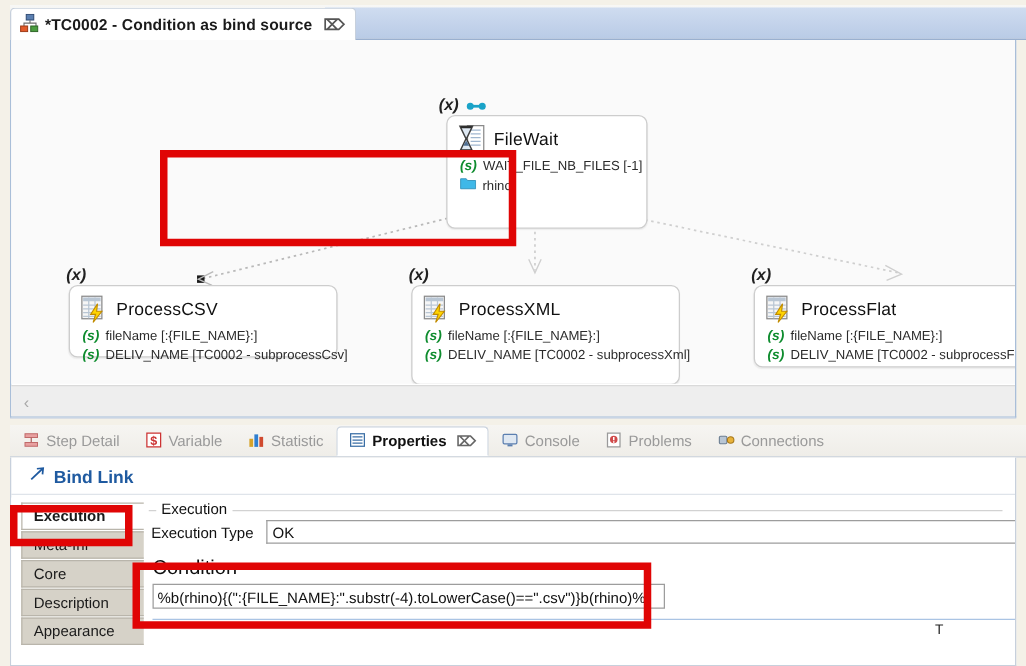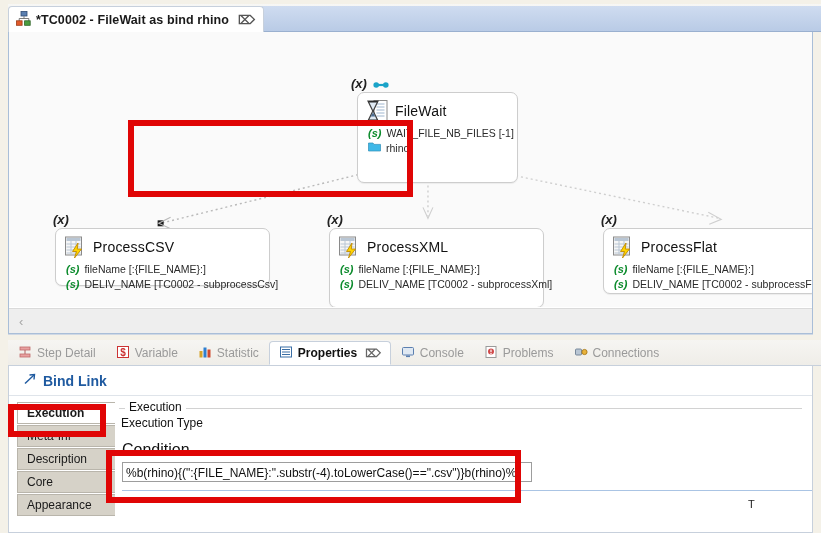--- a/index.html
+++ b/index.html
@@ -202,21 +202,21 @@
       <div class="tab-right-filler"></div>
       <div class="editor-tab">
         <span style="flex:none;">
           <svg width="15" height="15" viewBox="0 0 15 15">
             <rect x="5" y="0.5" width="6" height="4.5" fill="#5b7fb0" stroke="#2f4a73" stroke-width="0.8"></rect>
             <path d="M8 5.2 V7.5 M3.2 10 V7.5 H12.8 V10" stroke="#6d6d6d" stroke-width="0.9" fill="none"></path>
             <rect x="0.5" y="9.8" width="5.6" height="4.5" fill="#e25a2a" stroke="#9c3a16" stroke-width="0.8"></rect>
             <rect x="8.6" y="9.8" width="5.6" height="4.5" fill="#4b9c3f" stroke="#2d6325" stroke-width="0.8"></rect>
           </svg>
         </span>
-        <span class="tab-title">*TC0002 - FileWait as bind rhino</span>
+        <span class="tab-title">*TC0002 - Condition as bind source</span>
         <span class="tab-close">⌦</span>
       </div>
     </div>
 
     <div class="canvas-wrap">
       <div class="canvas">
 
         <svg class="conn" viewBox="0 0 805 276" preserveAspectRatio="none">
 
           <rect x="379" y="133" width="6" height="6" fill="#1a1a1a"></rect>
@@ -480,39 +480,40 @@
       <div class="form-cols">
 
         <div class="side-tabs">
           <div class="side-tab active">
             <span>Execution</span>
           </div>
           <div class="side-tab">
             <span>Meta-Inf</span>
           </div>
           <div class="side-tab">
+            <span>Core</span>
+          </div>
+          <div class="side-tab">
             <span>Description</span>
-          </div>
-          <div class="side-tab">
-            <span>Core</span>
           </div>
           <div class="side-tab">
             <span>Appearance</span>
           </div>
         </div>
 
         <div class="panel">
 
           <div class="group">
             <span class="group-legend">Execution</span>
             <div class="hr-line"></div>
           </div>
 
           <div class="field-row">
             <span class="field-label">Execution Type</span>
+            <span class="field-input">OK</span>
           </div>
 
           <div style="margin-top:11px;">
             <div class="cond-legend">Condition</div>
             <div class="cond-input" style="margin-right:280px;">%b(rhino){(":{FILE_NAME}:".substr(-4).toLowerCase()==".csv")}b(rhino)%</div>
           </div>
 
           <div class="blue-sep" style="margin-left:7px; margin-right:0px;"></div>
 
           <span class="stray-t" style="left:633px; top:100px;">T</span>

